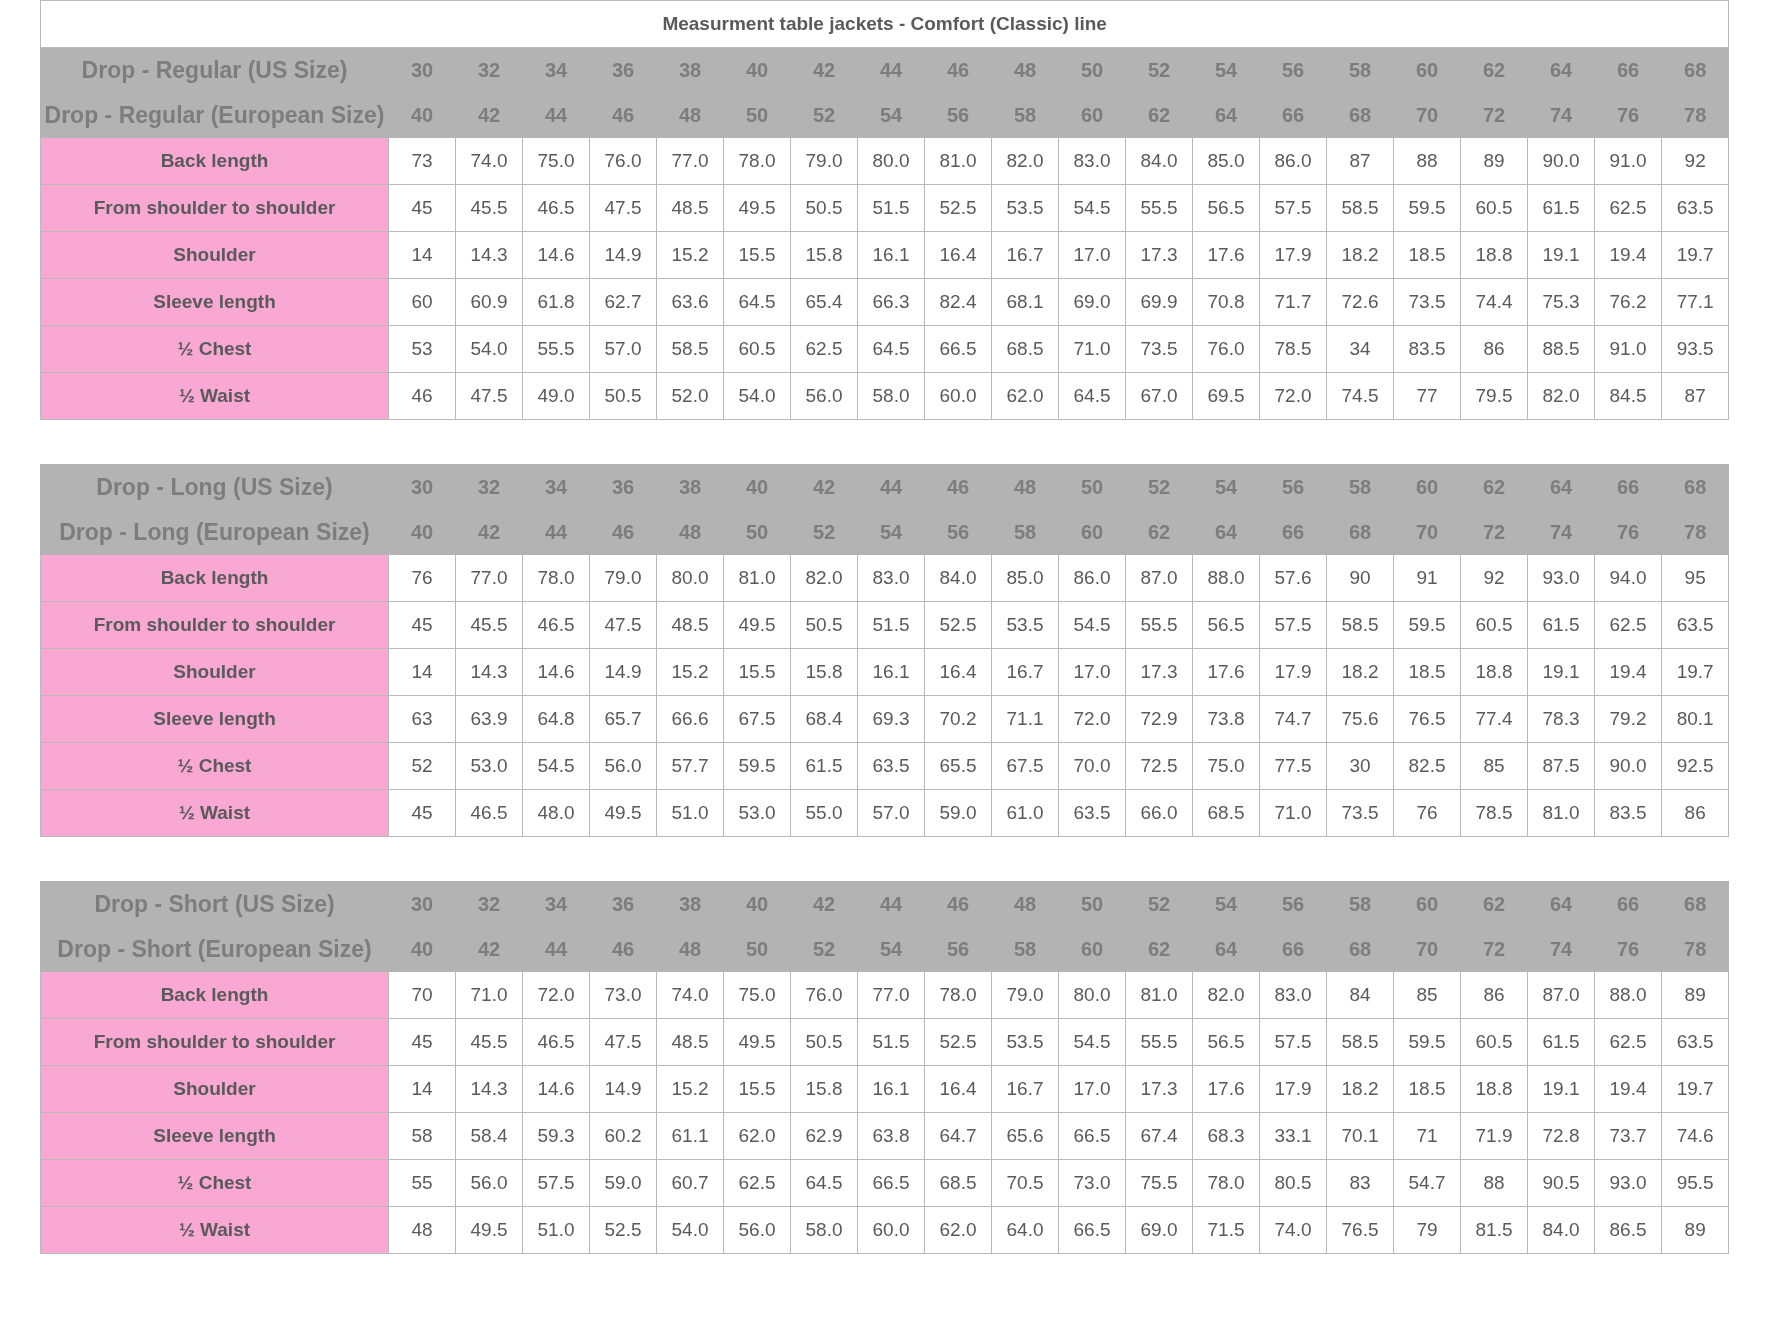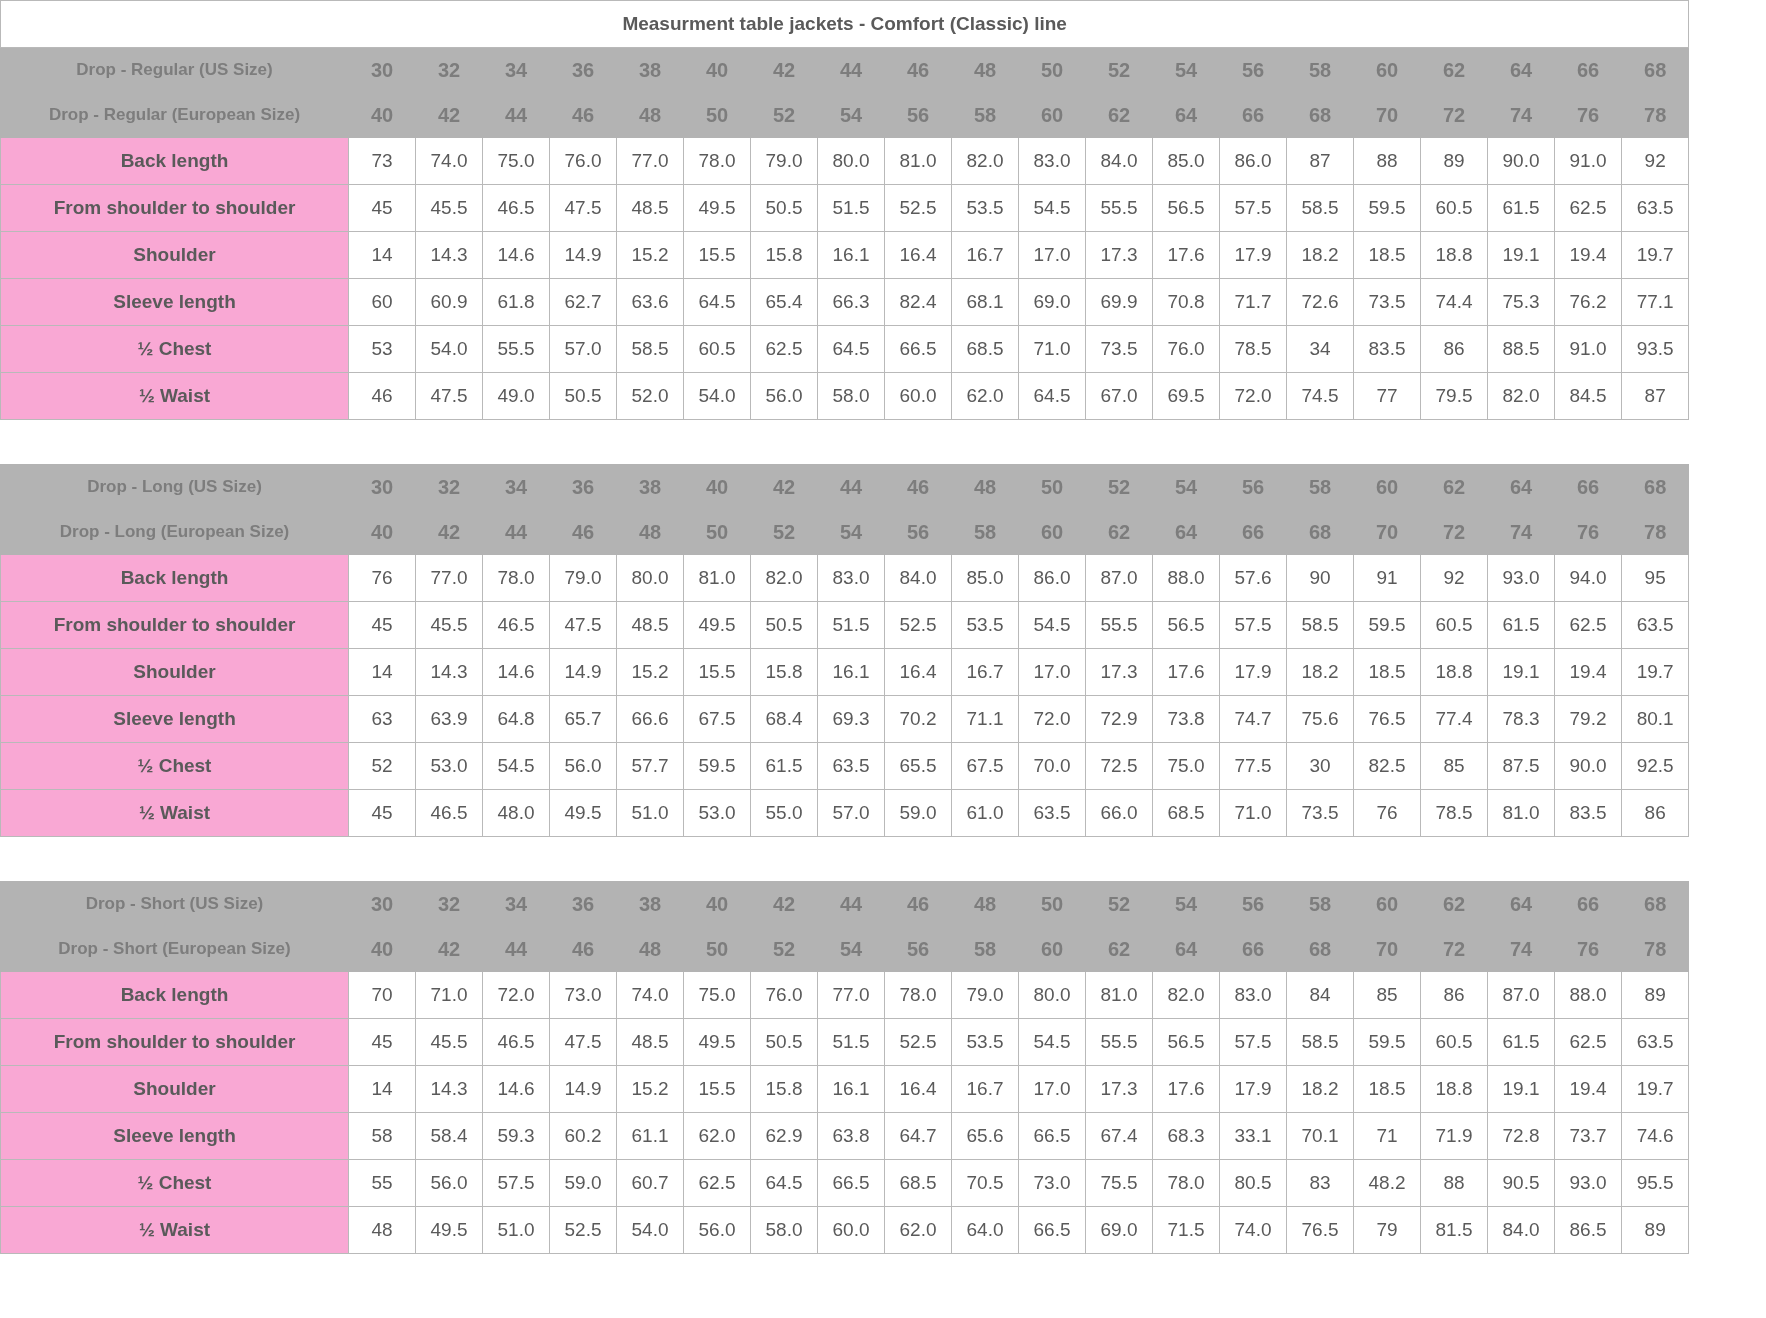--- a/index.html
+++ b/index.html
@@ -14,20 +14,21 @@
   }
   .sheet {
     width: 1766px;
     box-sizing: border-box;
     padding: 0;
   }
   table.mtable {
     border-collapse: collapse;
     width: 1580px;
     table-layout: fixed;
+    margin-left: 40px;
   }
   table.mtable td {
     border: 1px solid #b9b9b9;
     text-align: center;
     vertical-align: middle;
     font-size: 19px;
     color: #5a5a5a;
     height: 46px;
     padding: 0 2px;
     overflow: hidden;
@@ -48,21 +49,21 @@
   tr.header-row td {
     background: #b3b3b3;
     color: #7d7d7d;
     font-weight: bold;
     font-size: 20px;
     border: 1px solid #b3b3b3;
     height: 44px;
   }
   tr.header-row td.hdr-label {
     text-align: center;
-    font-size: 17px;
+    font-size: 23px;
   }
   td.row-label {
     font-weight: bold;
     font-size: 21px;
     color: #3f3f3f;
     text-align: center;
     background: #f9a8d4;
   }
   tr.spacer-row td {
     border: none;
@@ -626,21 +627,21 @@
           <td>62.5</td>
           <td>64.5</td>
           <td>66.5</td>
           <td>68.5</td>
           <td>70.5</td>
           <td>73.0</td>
           <td>75.5</td>
           <td>78.0</td>
           <td>80.5</td>
           <td>83</td>
-          <td>48.2</td>
+          <td>54.7</td>
           <td>88</td>
           <td>90.5</td>
           <td>93.0</td>
           <td>95.5</td>
         </tr>
         <tr>
           <td class="row-label">½ Waist</td>
           <td>48</td>
           <td>49.5</td>
           <td>51.0</td>

